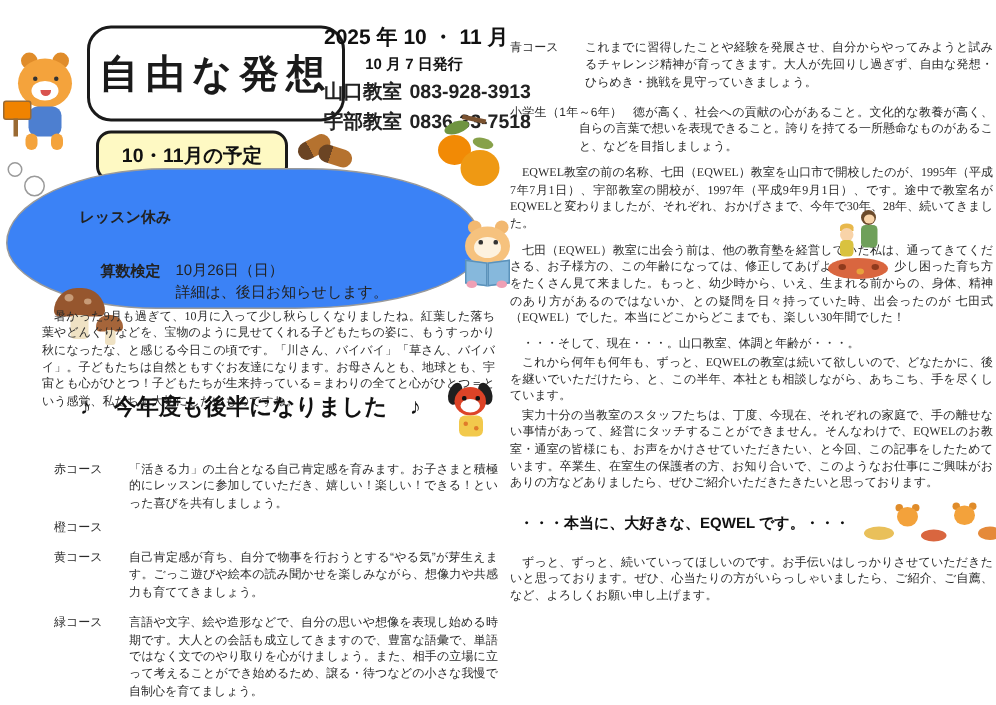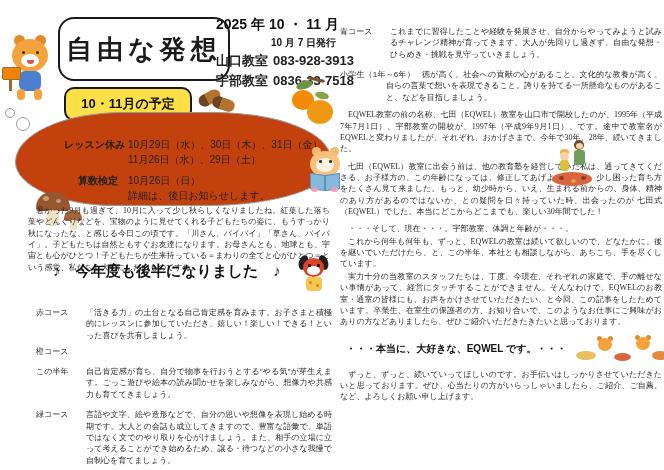--- a/index.html
+++ b/index.html
@@ -10,32 +10,32 @@
   }
   
   .title-box{
     position:absolute;left:58px;top:17px;width:168px;height:60px;
     border:2.5px solid #1a1a1a;border-radius:16px;background:#fff;
     display:flex;align-items:center;justify-content:center;
     font-size:26px;font-weight:600;letter-spacing:5px;color:#1a1a1a;
   }
   .date-block{position:absolute;left:216px;top:16px;width:120px;text-align:center;}
   .issue{font-size:14px;font-weight:bold;color:#111;white-space:nowrap;}
-  .published{font-size:10px;font-weight:bold;margin-top:2px;color:#111;text-align:right;}
+  .published{font-size:10px;font-weight:bold;margin-top:2px;color:#111;}
   .contact-row{font-size:13px;font-weight:bold;color:#222;margin-top:2px;white-space:nowrap;}
   .contact-row .ph{margin-left:5px;}
   .sched-box{
     position:absolute;left:64px;top:87px;width:124px;height:30px;
-    border:2.5px solid #1a1a1a;border-radius:10px;background:#fde047;
+    border:2.5px solid #1a1a1a;border-radius:10px;background:#fef9c3;
     display:flex;align-items:center;justify-content:center;
     font-size:13px;font-weight:bold;color:#111;
   }
   
   .bubble{
-    position:absolute;left:15px;top:112px;width:314px;height:92px;background:#c2410c;
+    position:absolute;left:4px;top:112px;width:314px;height:92px;background:#3b82f6;
     border:1px solid #9a9a9a;border-radius:48% 52% 55% 45% / 75% 70% 60% 66%;
   }
   .bub{position:absolute;background:#fff;border:1px solid #9a9a9a;border-radius:50%;}
   .bub1{left:5px;top:108px;width:8px;height:8px;}
   .bub2{left:16px;top:117px;width:12px;height:12px;}
   .bubble .lbl{position:absolute;font-size:10px;font-weight:bold;color:#222;}
   .bubble .lines{position:absolute;font-size:10px;color:#222;line-height:1.5;white-space:nowrap;}
   .lesson-lbl{left:48px;top:25px;}
   .lesson-lines{left:112px;top:24px;}
   .math-lbl{left:62px;top:61px;}
@@ -200,24 +200,20 @@
       <span class="lf"></span>
       <span class="f1"></span>
       <span class="f2"></span>
       <span class="lf2"></span>
   </div>
 
   <span class="bub bub1"></span>
   <span class="bub bub2"></span>
   <div class="bubble">
     <div class="lbl lesson-lbl">レッスン休み</div>
-    <div class="lines lesson-lines">
-      <div>10月29日（水）、30日（木）、31日（金）</div>
-      <div>11月26日（水）、29日（土）</div>
-    </div>
     <div class="lbl math-lbl">算数検定</div>
     <div class="lines math-lines">
       <div>10月26日（日）</div>
       <div>詳細は、後日お知らせします。</div>
     </div>
   </div>
   <div class="mush ill">
     <span class="cap"></span>
       <span class="d1"></span>
       <span class="d2"></span>
@@ -255,42 +251,42 @@
 
   <div class="courses-left">
     <div class="course">
       <div class="c-label">赤コース</div>
       <div class="c-text">「活きる力」の土台となる自己肯定感を育みます。お子さまと積極的にレッスンに参加していただき、嬉しい！楽しい！できる！といった喜びを共有しましょう。</div>
     </div>
     <div class="course gap8">
       <div class="c-label">橙コース</div>
     </div>
     <div class="course gap8">
-      <div class="c-label">この半年</div>
+      <div class="c-label">黄コース</div>
       <div class="c-text">自己肯定感が育ち、自分で物事を行おうとする“やる気”が芽生えます。ごっこ遊びや絵本の読み聞かせを楽しみながら、想像力や共感力も育ててきましょう。</div>
     </div>
     <div class="course">
       <div class="c-label">緑コース</div>
       <div class="c-text">言語や文字、絵や造形などで、自分の思いや想像を表現し始める時期です。大人との会話も成立してきますので、豊富な語彙で、単語ではなく文でのやり取りを心がけましょう。また、相手の立場に立って考えることができ始めるため、譲る・待つなどの小さな我慢で自制心を育てましょう。</div>
     </div>
   </div>
 
   <div class="rcol">
     <div class="course gap8">
       <div class="c-label">青コース</div>
       <div class="c-text">これまでに習得したことや経験を発展させ、自分からやってみようと試みるチャレンジ精神が育ってきます。大人が先回りし過ぎず、自由な発想・ひらめき・挑戦を見守っていきましょう。</div>
     </div>
     <div class="elem-item">
       <span class="c-label">小学生（1年～6年）</span><span>徳が高く、社会への貢献の心があること。文化的な教養が高く、自らの言葉で想いを表現できること。誇りを持てる一所懸命なものがあること、などを目指しましょう。</span>
     </div>
 
 
     <div class="para indent">EQWEL教室の前の名称、七田（EQWEL）教室を山口市で開校したのが、1995年（平成7年7月1日）、宇部教室の開校が、1997年（平成9年9月1日）、です。途中で教室名がEQWELと変わりましたが、それぞれ、おかげさまで、今年で30年、28年、続いてきました。</div>
     <div class="para indent">七田（EQWEL）教室に出会う前は、他の教育塾を経営していた私は、通ってきてくださる、お子様方の、この年齢になっては、修正してあげようがない、少し困った育ち方をたくさん見て来ました。もっと、幼少時から、いえ、生まれる前からの、身体、精神のあり方があるのではないか、との疑問を日々持っていた時、出会ったのが 七田式（EQWEL）でした。本当にどこからどこまでも、楽しい30年間でした！</div>
-    <div class="para indent">・・・そして、現在・・・。宇部教室、体調と年齢が・・・。</div>
+    <div class="para indent">・・・そして、現在・・・。山口教室、体調と年齢が・・・。</div>
     <div class="para indent" style="margin-top:1px;">これから何年も何年も、ずっと、EQWELの教室は続いて欲しいので、どなたかに、後を継いでいただけたら、と、この半年、本社とも相談しながら、あちこち、手を尽くしています。</div>
     <div class="para indent" style="margin-top:1px;">実力十分の当教室のスタッフたちは、丁度、今現在、それぞれの家庭で、手の離せない事情があって、経営にタッチすることができません。そんなわけで、EQWELのお教室・通室の皆様にも、お声をかけさせていただきたい、と今回、この記事をしたためています。卒業生、在室生の保護者の方、お知り合いで、このようなお仕事にご興味がおありの方などありましたら、ぜひご紹介いただきたきたいと思っております。</div>
 
     <div class="love-row">
       <div class="love-line">・・・本当に、大好きな、EQWEL です。・・・</div>
       <div class="bearsrow">
         <span class="p1"></span>
           <span class="p2"></span>
           <span class="p3"></span>
         <span class="be1"></span>

